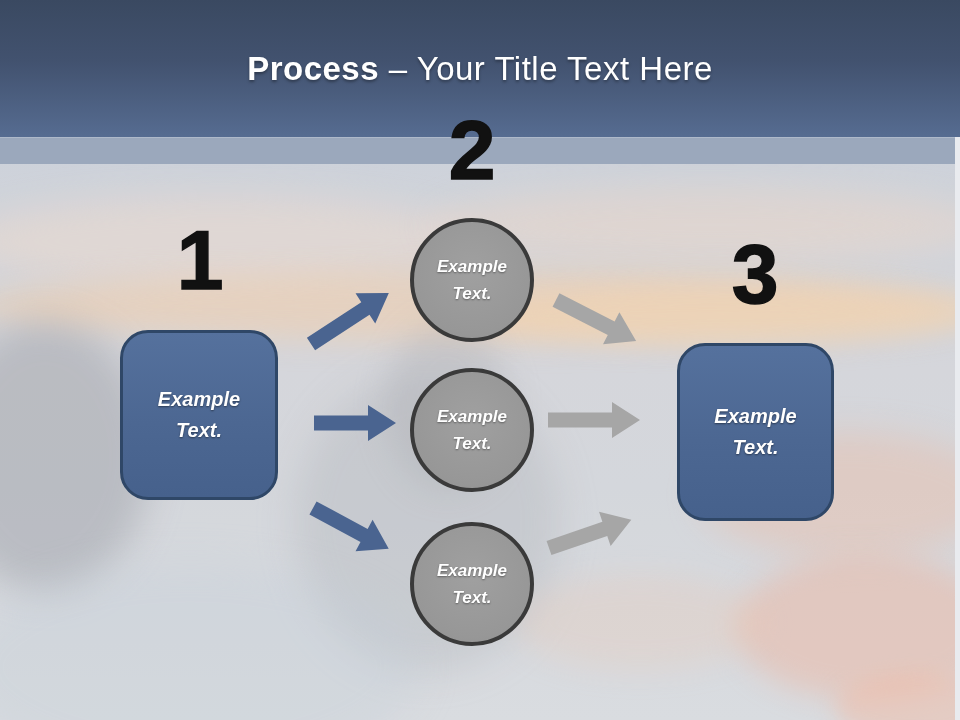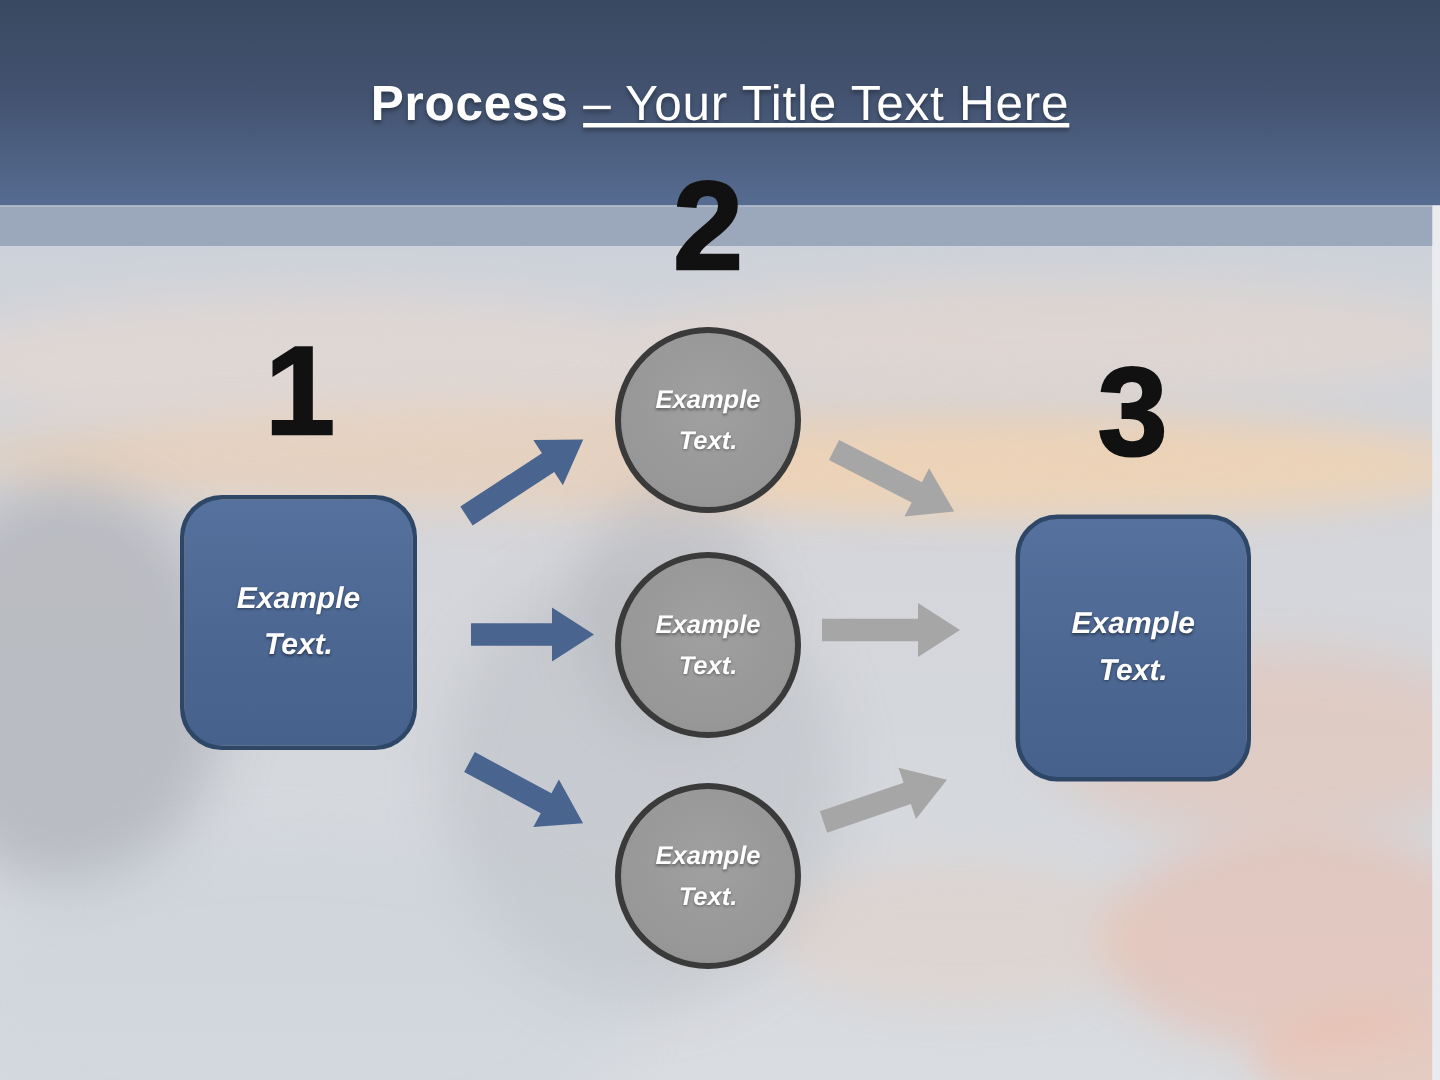--- a/index.html
+++ b/index.html
@@ -24,21 +24,21 @@
   .wash{position:absolute;inset:0;background:rgba(236,238,242,.2);}
   .edge-strip{position:absolute;right:0;top:137px;width:5px;height:583px;background:#e9ebef;z-index:3;}
 
   
   .header-band{position:absolute;left:0;top:0;width:960px;height:137px;z-index:2;
     background:linear-gradient(180deg,#3a4961 0%,#42526f 45%,#566c91 100%);
     display:flex;align-items:center;justify-content:center;}
   .title{color:var(--title-color,#fff);font-size:33px;letter-spacing:.5px;
     text-shadow:0 2px 3px rgba(0,0,0,.35);white-space:nowrap;}
   .title .t-bold{font-weight:700;margin-top:17px;}
-  .title .t-rest{font-weight:400;text-decoration:underline;}
+  .title .t-rest{font-weight:400;}
   .sub-band{position:absolute;left:0;top:137px;width:955px;height:26px;background:var(--band,#9ba8bc);z-index:2;
     border-top:1px solid #aeb9ca;}
 
   
   .num{position:absolute;z-index:7;color:var(--number-color,#111);font-weight:700;
     font-size:84px;line-height:1;text-align:center;-webkit-text-stroke:1.5px var(--number-color,#111);}
   .num1{left:150px;top:218px;width:100px;}
   .num2{left:420px;top:108px;width:104px;}
   .num3{left:705px;top:232px;width:100px;}
 

